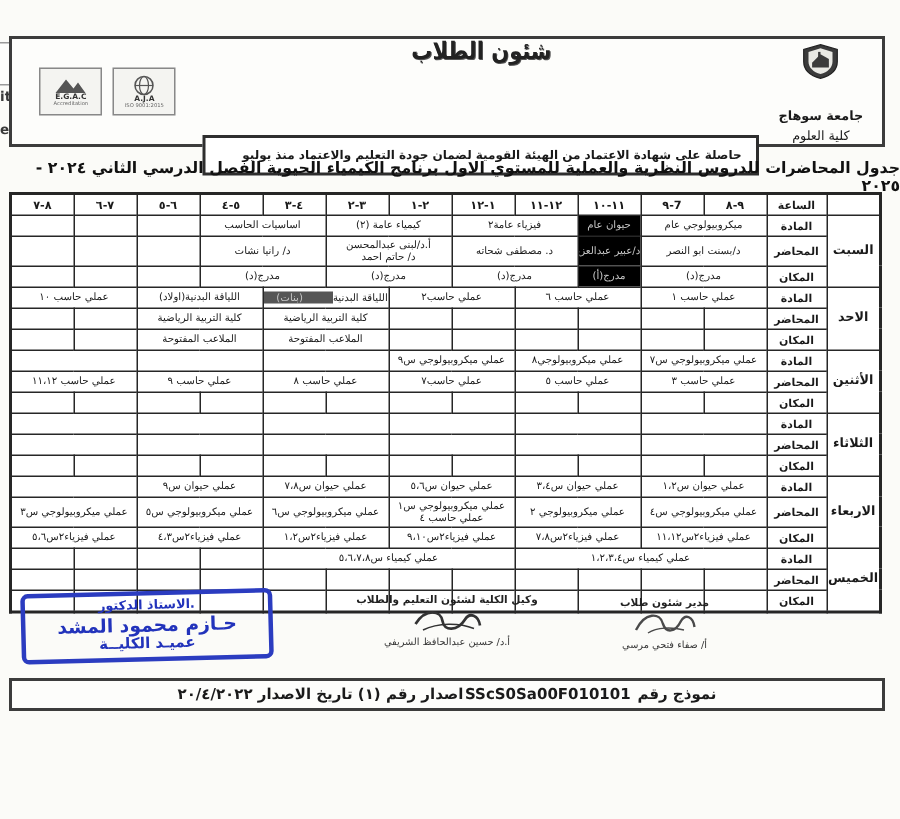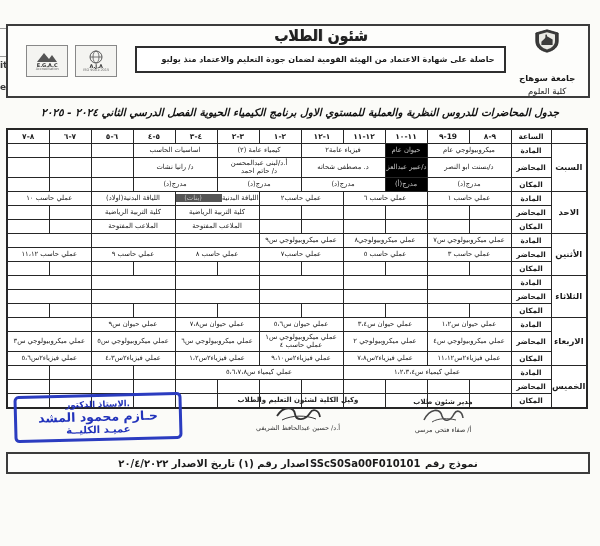--- a/index.html
+++ b/index.html
@@ -10,21 +10,21 @@
   }
   
   #hdr{
     position:absolute;left:6px;top:24px;width:580px;height:70px;
     border:2px solid #3c3c3c;background:#fdfdfb;direction:rtl;
     display:flex;align-items:stretch;
   }
   .hdr-right{width:96px;display:flex;flex-direction:column;align-items:center;justify-content:flex-start;padding-top:3px;}
   .uni-name{font-size:8.5px;font-weight:bold;margin-top:20px;}
   .fac-name{font-size:8.5px;font-weight:normal;margin-top:3px;}
-  .hdr-center{flex:1;display:flex;flex-direction:column;align-items:center;justify-content:flex-start;padding-top:1px;}
+  .hdr-center{flex:1;display:flex;flex-direction:column;align-items:center;justify-content:flex-start;padding-top:1px;gap:44px;}
   .calli{
     font-size:14px;font-weight:bold;letter-spacing:1px;color:#222;
     text-shadow:0.6px 0.6px 0 #555;transform:scaleY(1.15);
   }
   .accr-box{
     margin-top:3px;border:2px solid #2e2e2e;background:#fff;
     padding:7px 10px 7px 24px;font-size:8px;font-weight:bold;white-space:nowrap;
   }
   .hdr-left{width:150px;position:relative;direction:ltr;display:flex;align-items:center;justify-content:center;gap:7px;}
   .logo-chip{
@@ -32,22 +32,22 @@
     display:flex;flex-direction:column;align-items:center;justify-content:center;overflow:hidden;
   }
   .logo-chip .tiny{font-size:5px;font-weight:bold;color:#333;line-height:1;}
   .logo-chip .micro{font-size:3.5px;color:#666;line-height:1.1;}
   
   #frag-box{position:absolute;left:0;top:28px;width:9px;height:27px;border:1px solid #9a9a9a;border-left:none;background:#fdfdfb;}
   #frag-ity{position:absolute;left:0px;top:60px;font-size:9px;font-weight:bold;color:#3a3a3a;}
   #frag-ence{position:absolute;left:0px;top:82px;font-size:9px;font-weight:bold;color:#3a3a3a;}
   
   #title{
-    position:absolute;top:106px;left:0;width:100%;text-align:center;direction:rtl;
-    font-size:10.5px;font-weight:bold;color:#111;font-style:italic;
+    position:absolute;top:106px;left:0;width:100%;direction:rtl;
+    font-size:10.5px;font-weight:bold;color:#111;
   }
   
   #grid{
     position:absolute;top:128px;left:6px;width:582px;
     border-collapse:collapse;table-layout:fixed;direction:rtl;
     background:#fff;
   }
   #grid td{
     border:1px solid #262626;text-align:center;vertical-align:middle;
     padding:1px 0;height:11px;font-size:6.8px;line-height:1.25;overflow:hidden;
@@ -142,21 +142,21 @@
       <col>
       <col>
       <col>
       <col>
   </colgroup>
   <tbody>
       <tr>
         <td class="corner"></td>
         <td class="lbl hdr">الساعة</td>
         <td class="hdr">٩-٨</td>
-        <td class="hdr">19-٩</td>
+        <td class="hdr">7-٩</td>
         <td class="hdr">١١-١٠</td>
         <td class="hdr">١٢-١١</td>
         <td class="hdr">١-١٢</td>
         <td class="hdr">٢-١</td>
         <td class="hdr">٣-٢</td>
         <td class="hdr">٤-٣</td>
         <td class="hdr">٥-٤</td>
         <td class="hdr">٦-٥</td>
         <td class="hdr">٧-٦</td>
         <td class="hdr">٨-٧</td>

